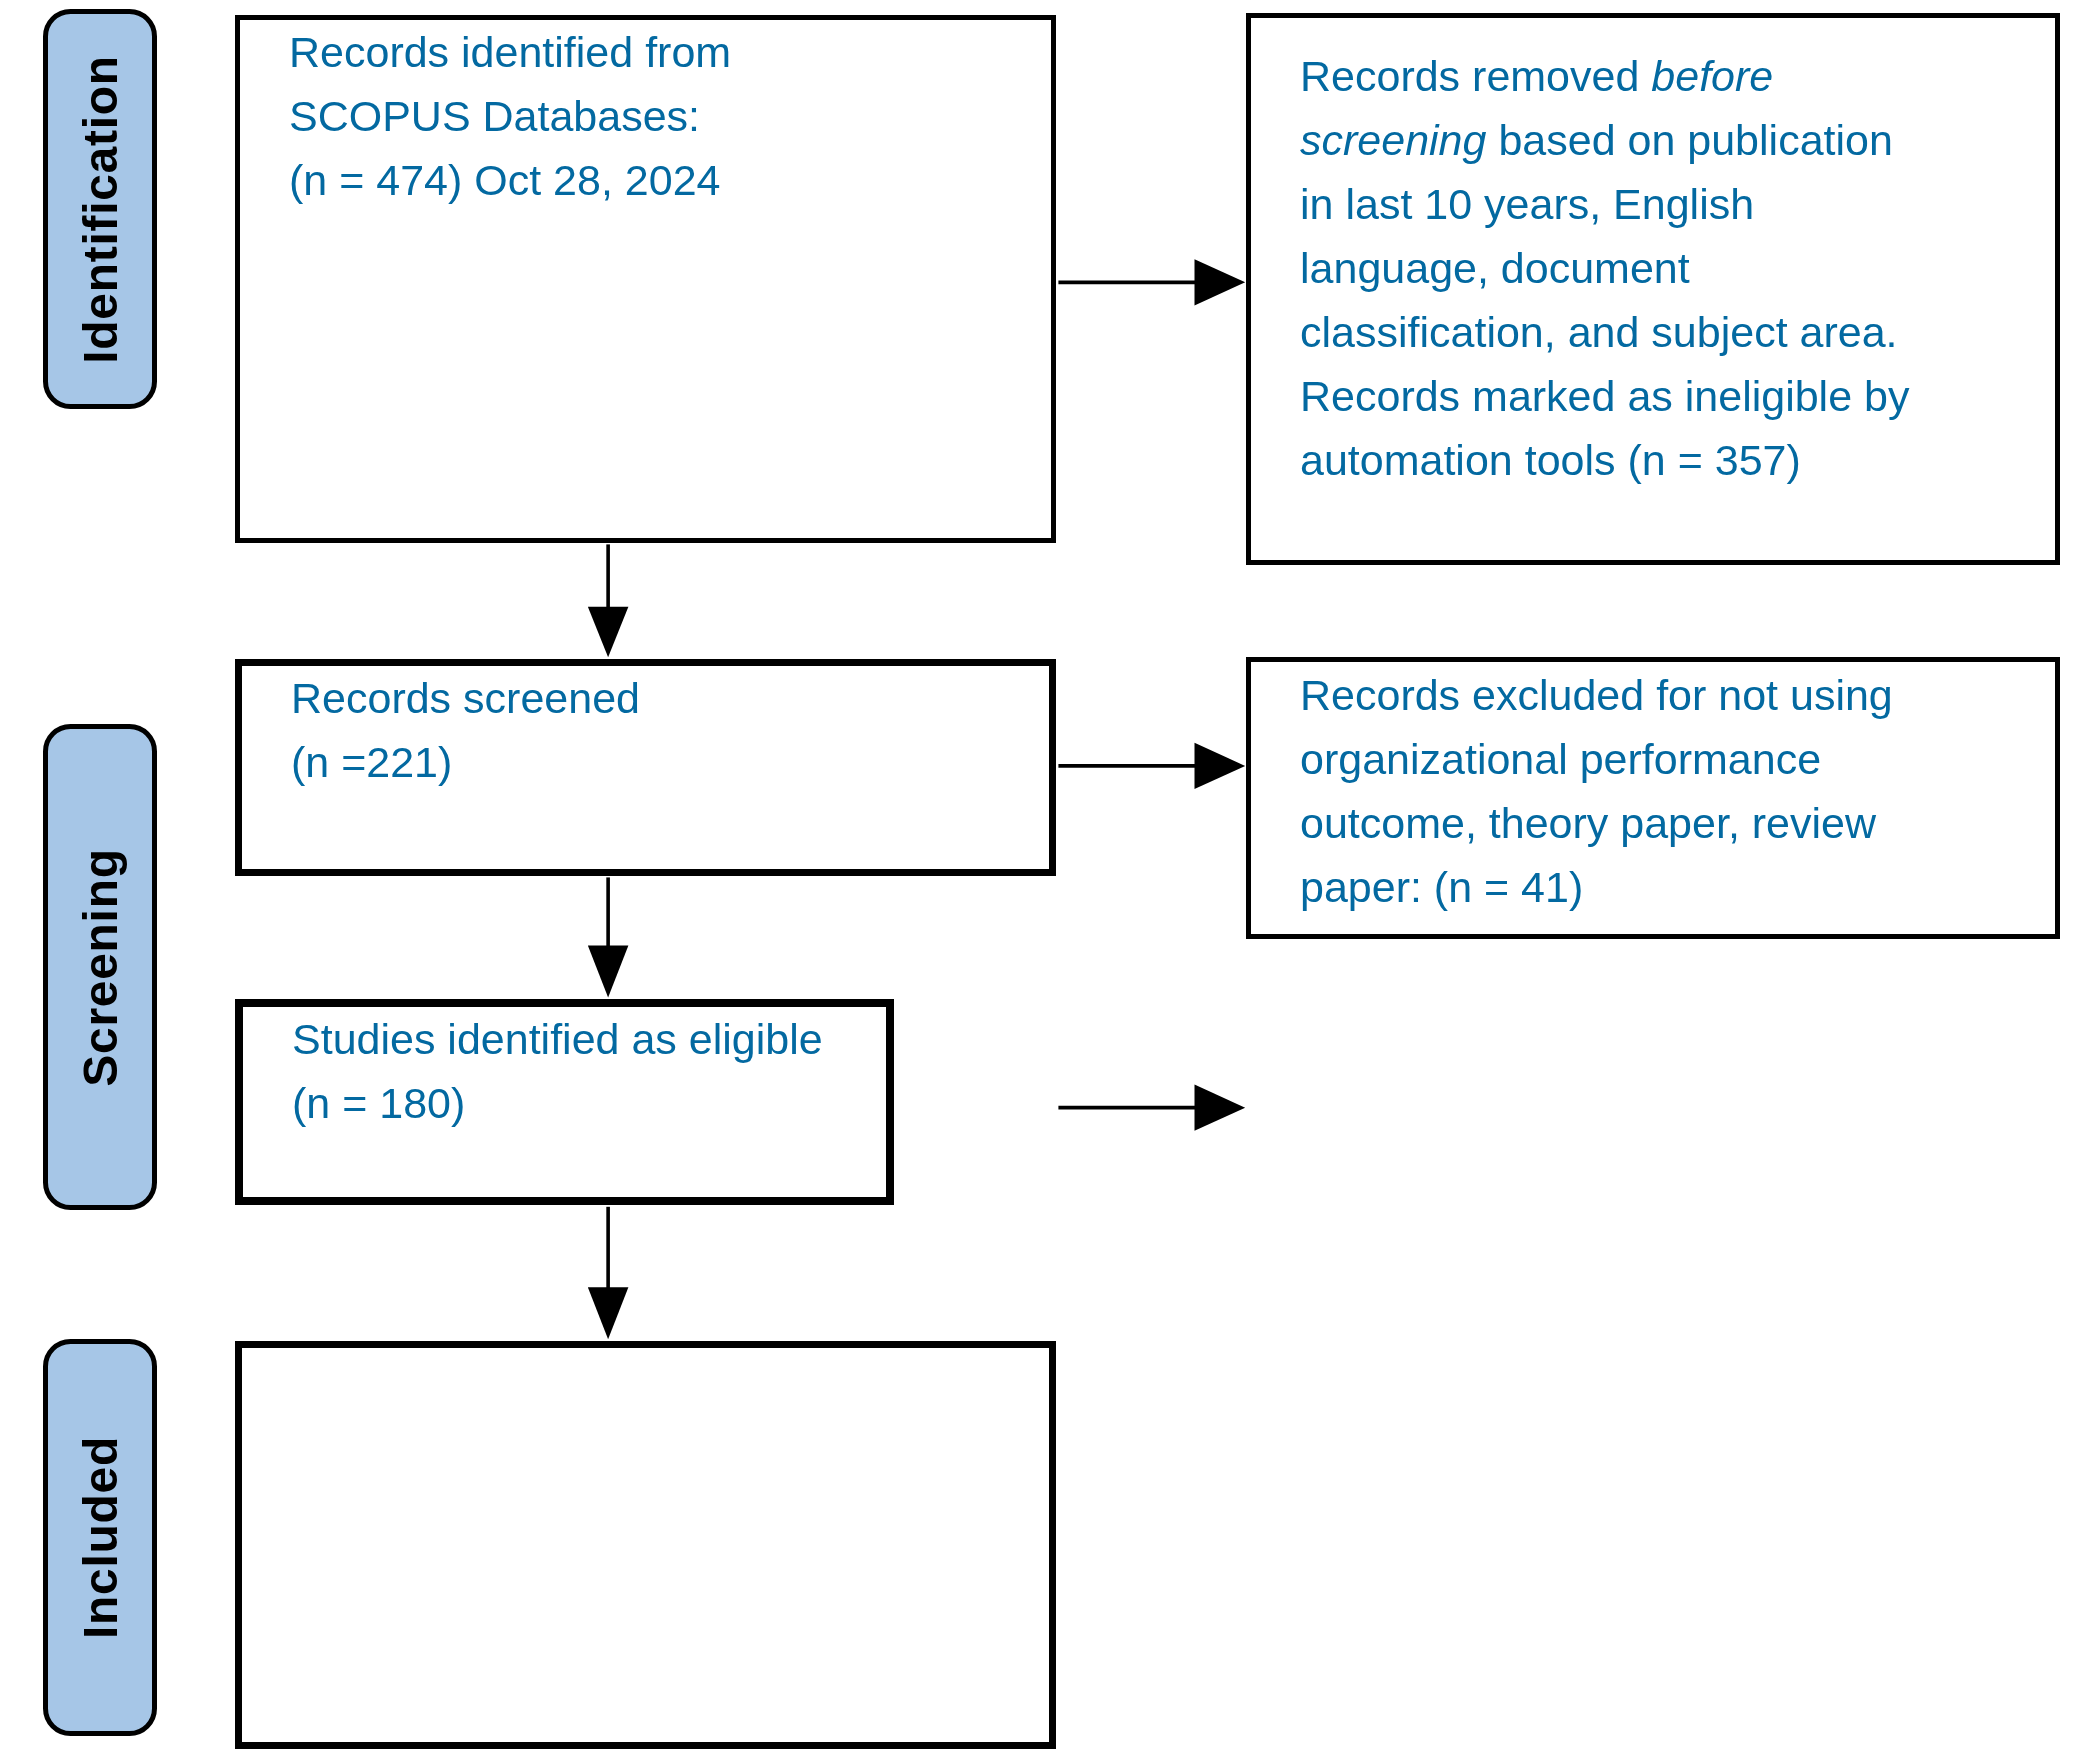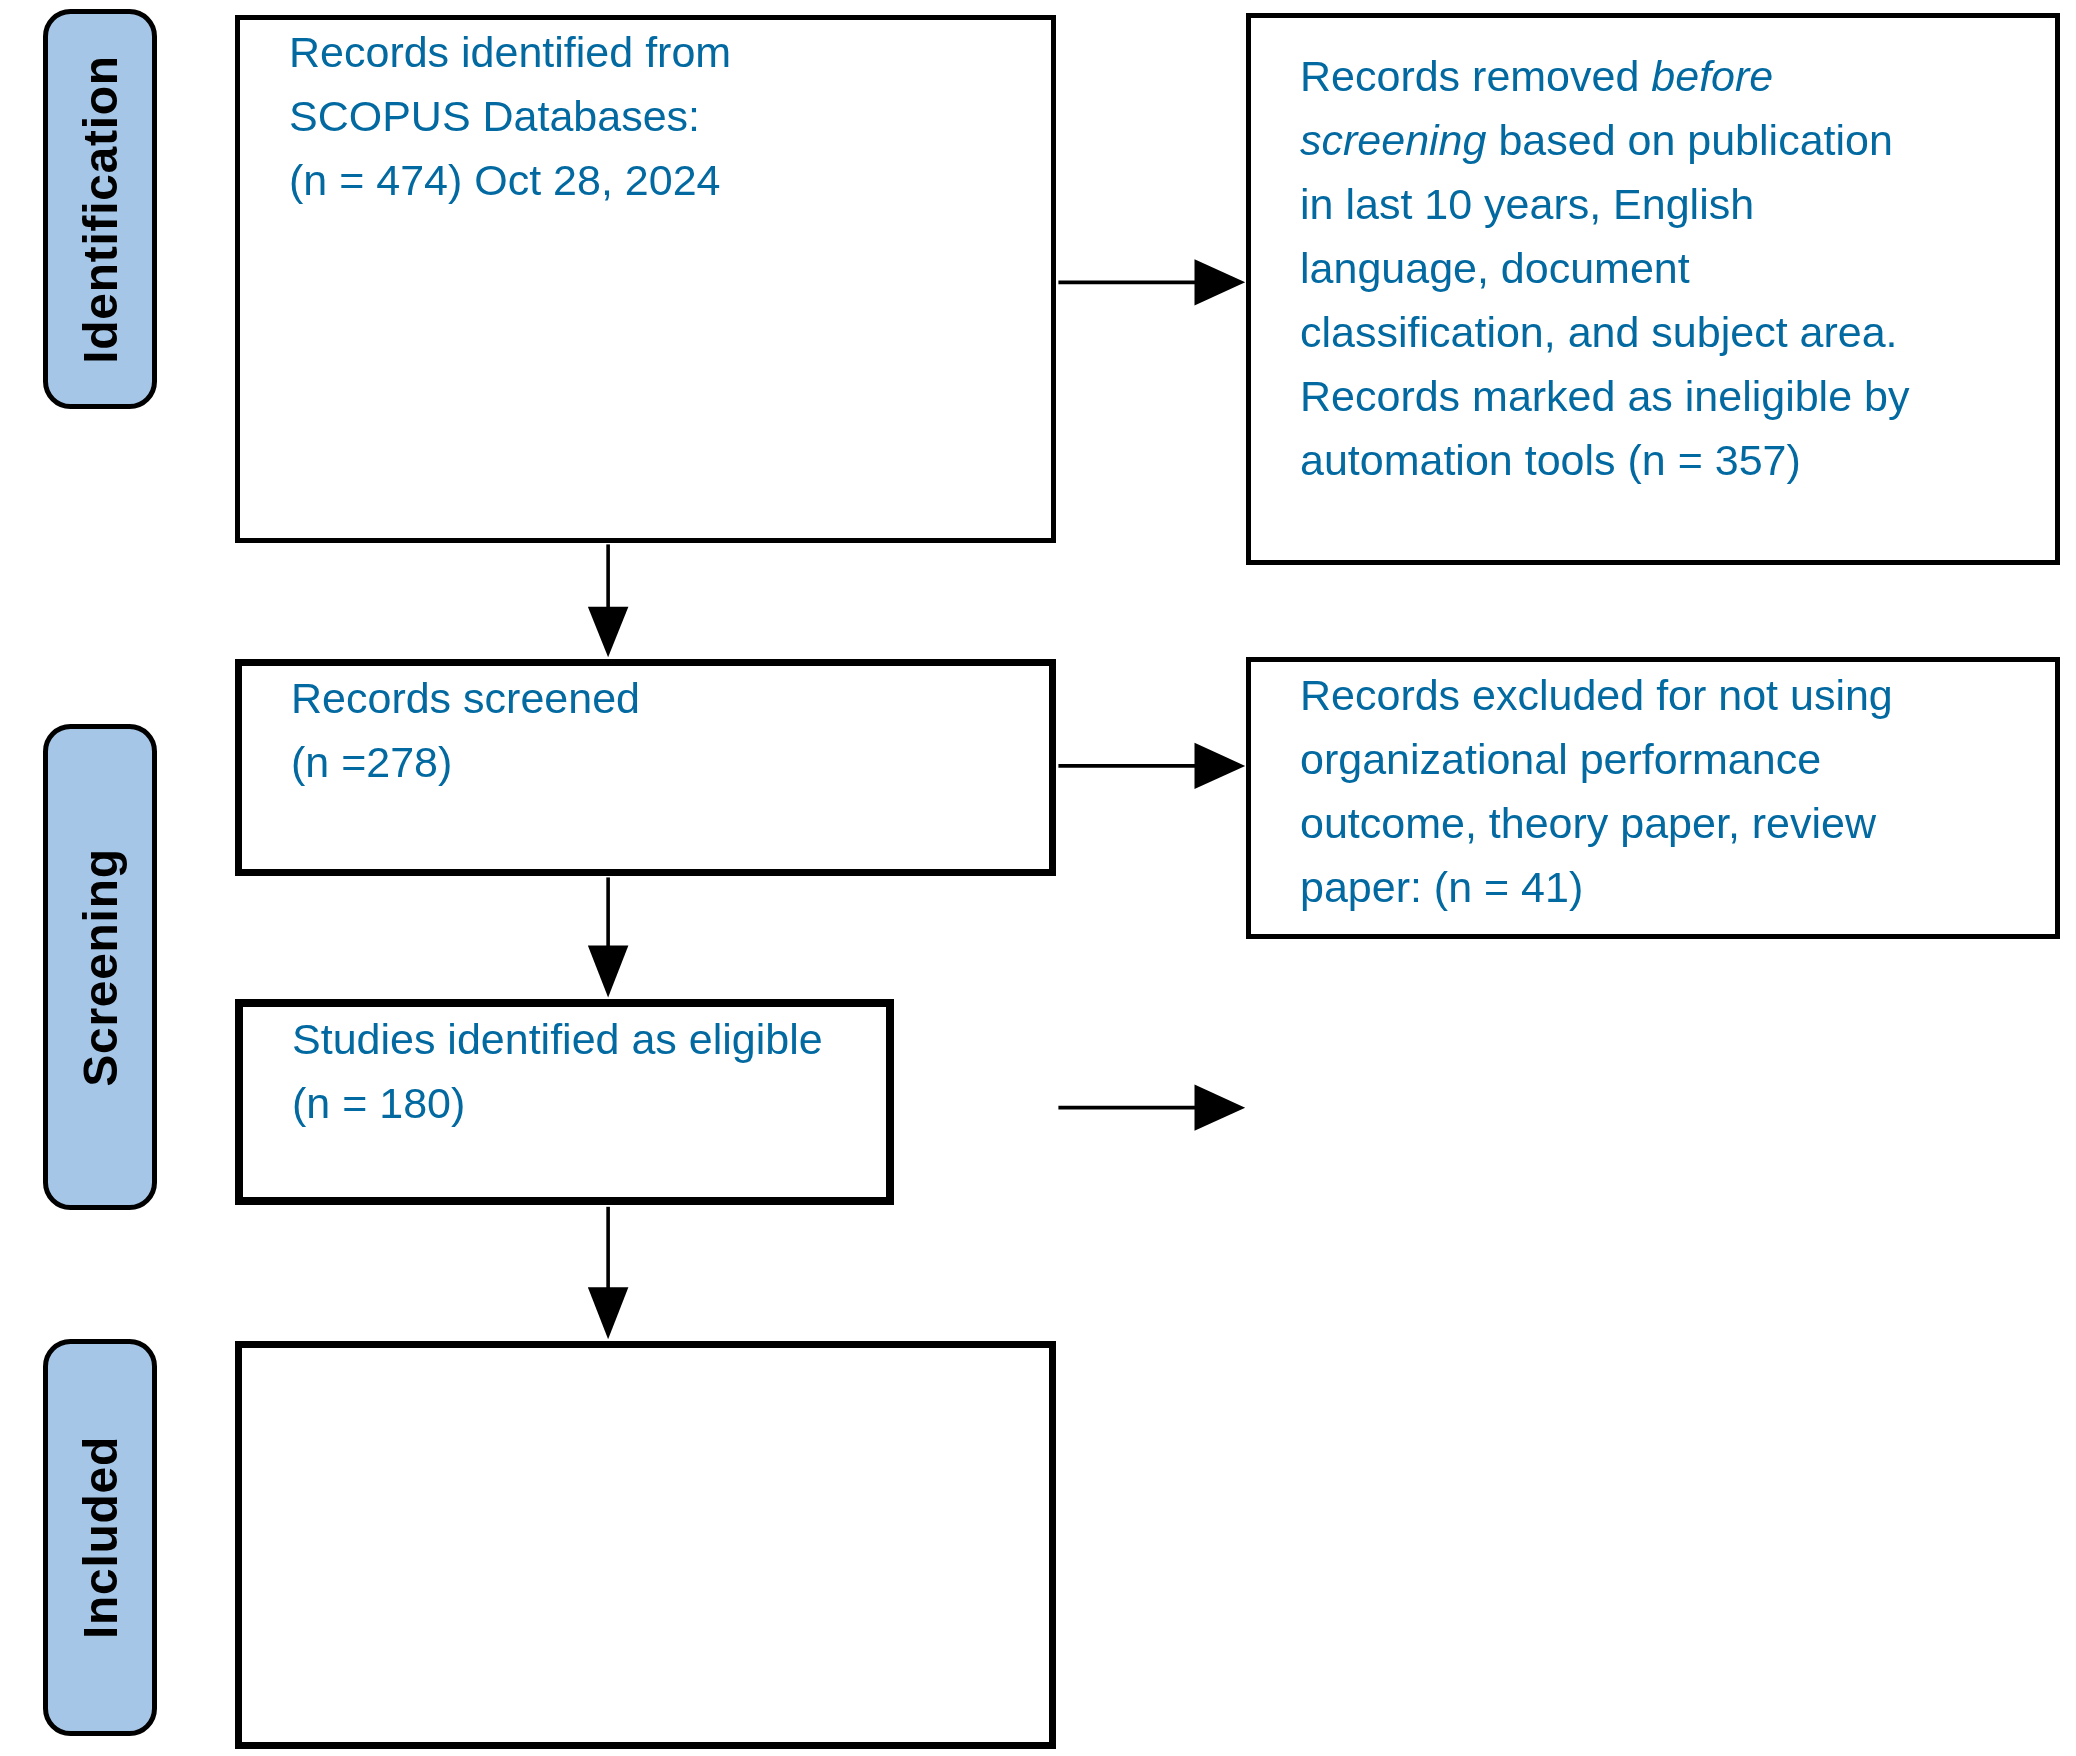--- a/index.html
+++ b/index.html
@@ -101,21 +101,21 @@
   </div>
 
   <div class="box vcenter" id="box1">
     <p>Records identified from
 SCOPUS Databases:
 (n = 474) Oct 28, 2024</p>
   </div>
 
   <div class="box vcenter" id="box2">
     <p>Records screened
-(n =278)</p>
+(n =221)</p>
   </div>
 
   <div class="box vcenter" id="box3">
     <p>Studies identified as eligible
 (n = 180)</p>
   </div>
 
   <div class="box" id="box4">
   </div>
 

